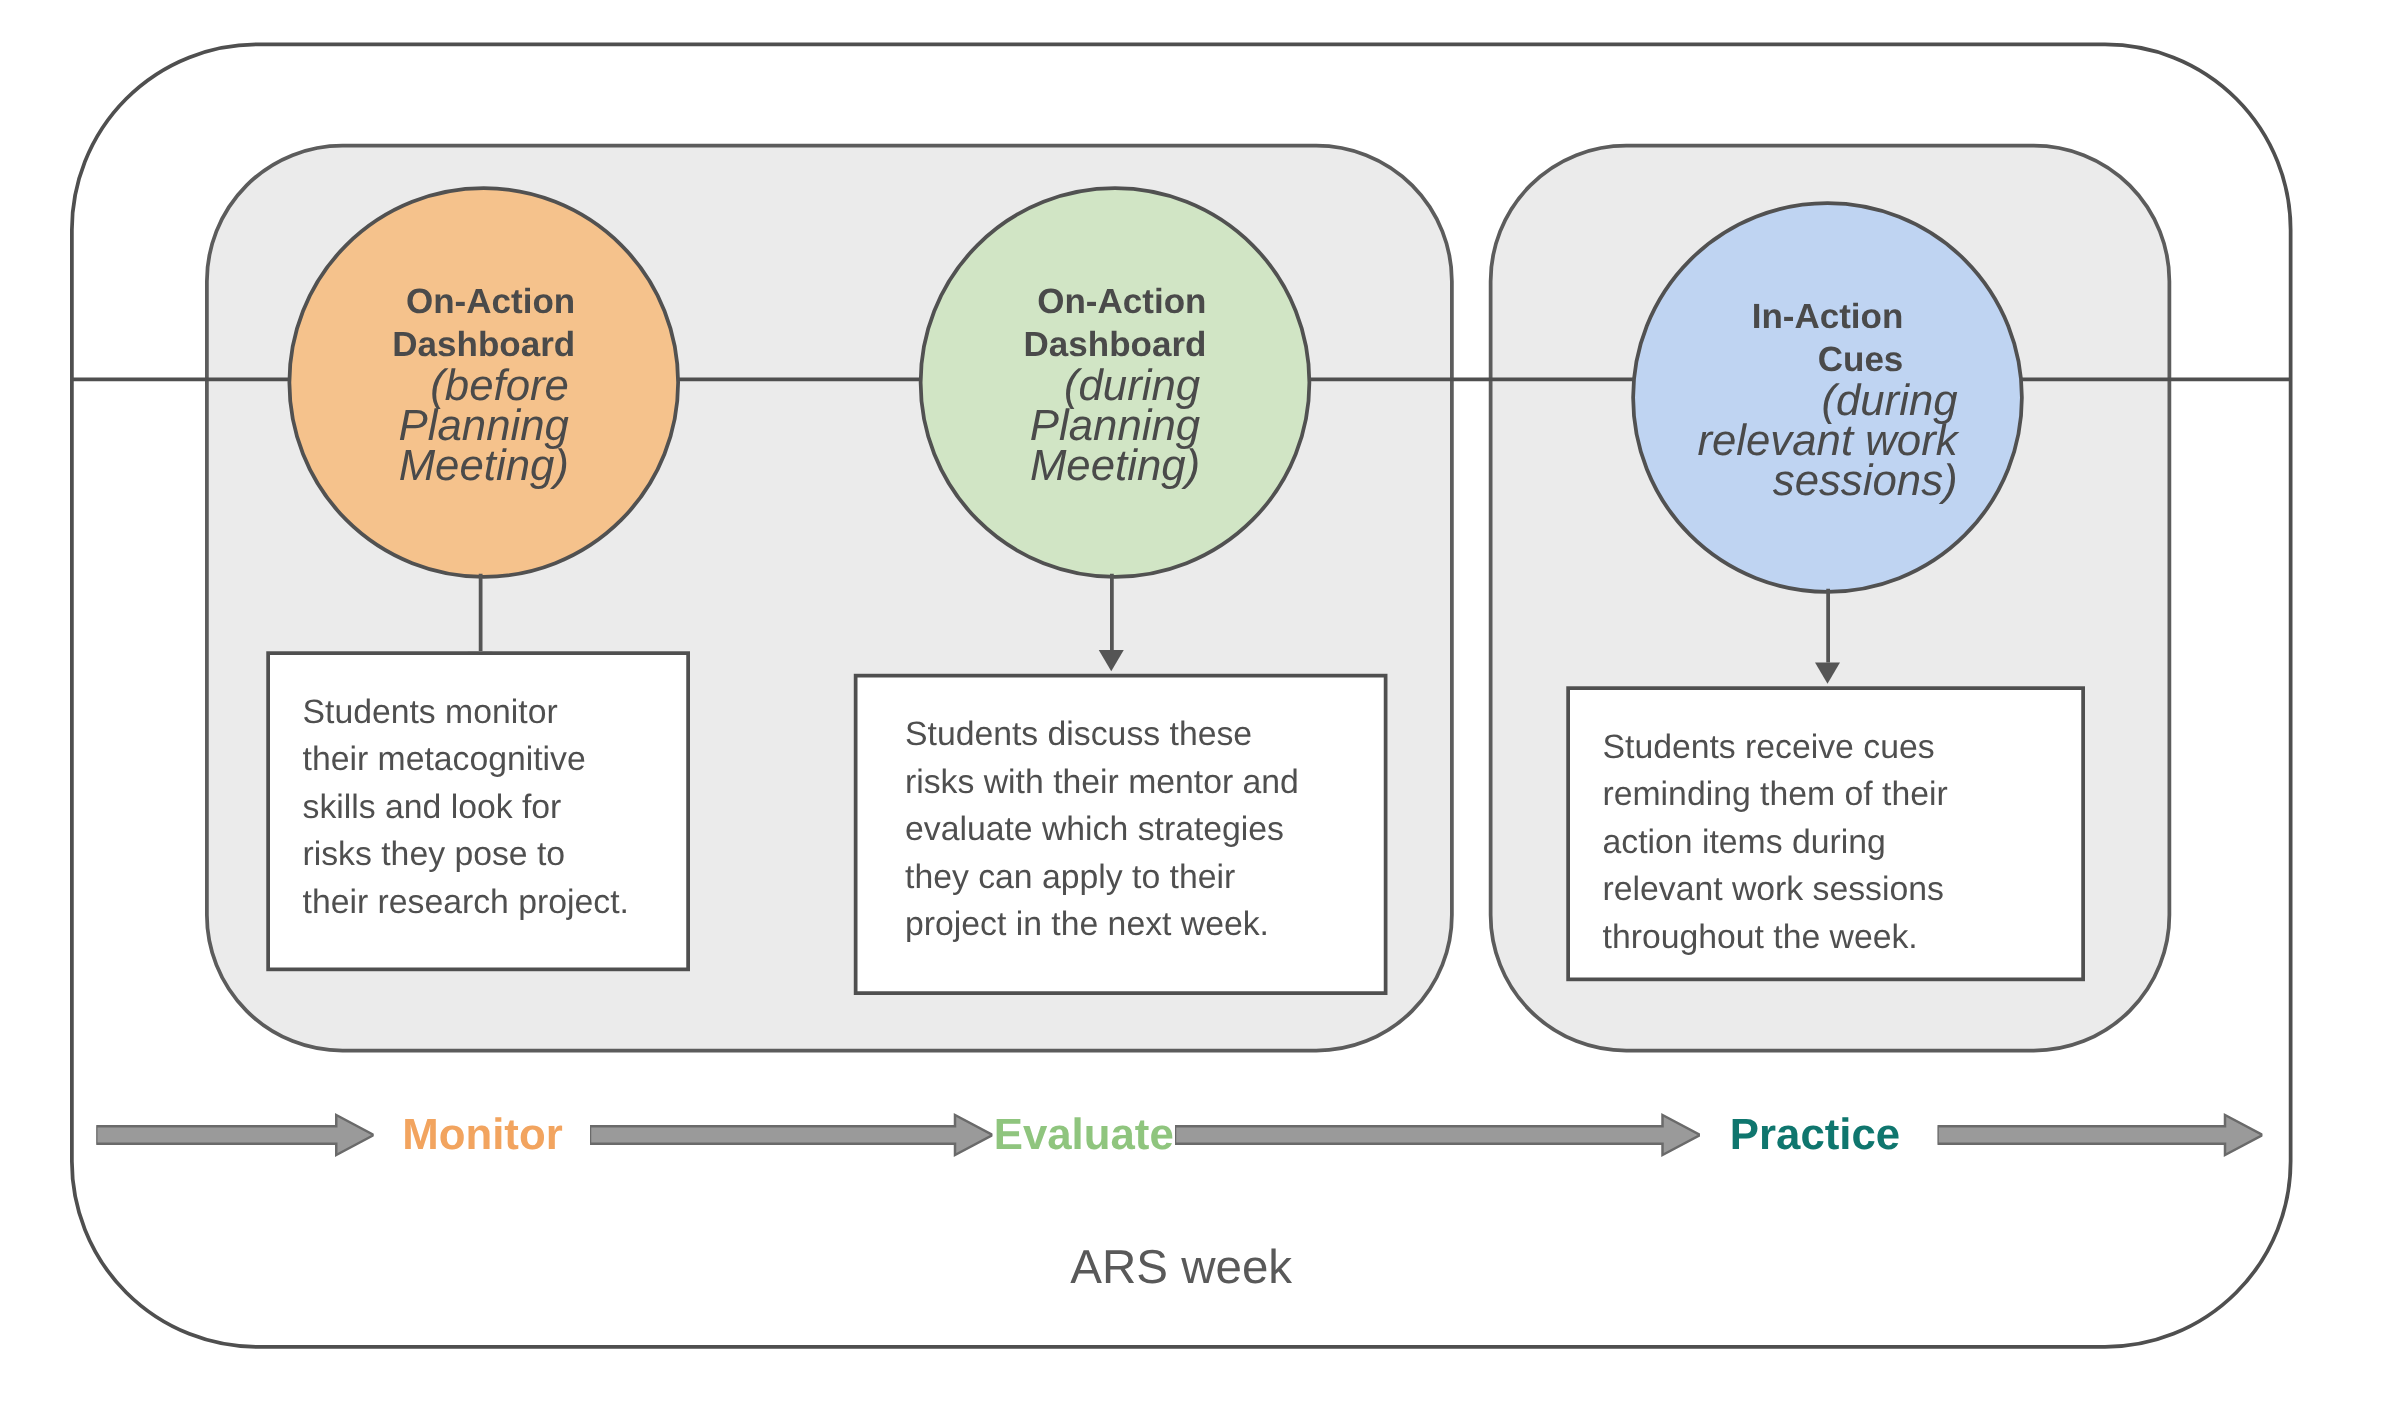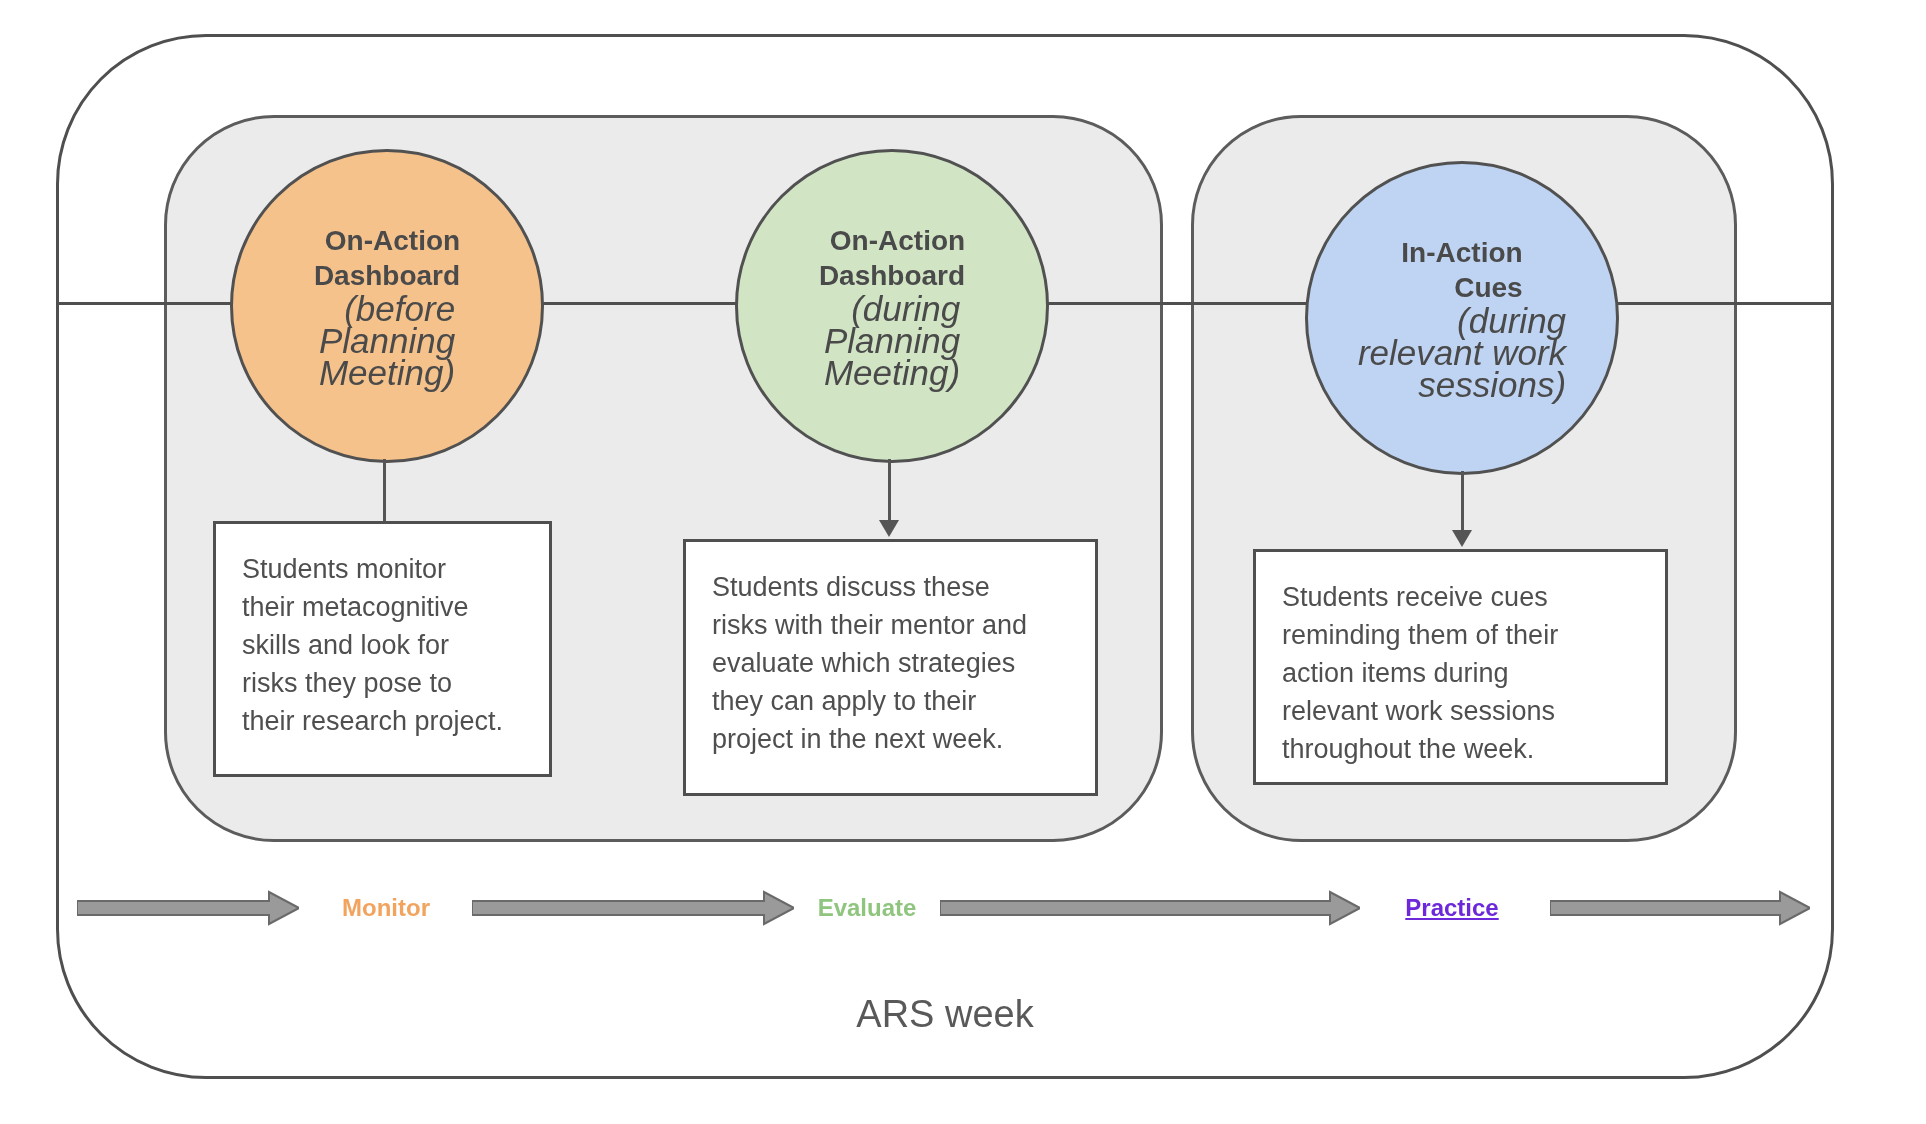--- a/index.html
+++ b/index.html
@@ -46,28 +46,28 @@
   .v1{left:374px;top:459px;}  .v1 .stem{height:62px;} .v1 .head{top:62px;}
   .v2{left:879px;top:459px;}  .v2 .stem{height:61px;} .v2 .head{top:61px;}
   .v3{left:1452px;top:471px;} .v3 .stem{height:59px;} .v3 .head{top:59px;}
   
   .tbox{
     position:absolute;background:#ffffff;border:3px solid #4F4F4F;z-index:3;
     color:#4F4F4F;font-size:27px;line-height:38px;
   }
   .tbox .bt{white-space:pre-line;padding:26px 8px 0 26px;display:block;}
   .b1{left:213px;top:521px;width:333px;height:250px;}
-  .b2{left:683px;top:539px;width:409px;height:251px;}
+  .b2{left:683px;top:539px;width:409px;height:251px;padding-left:12px;}
   .b3{left:1253px;top:549px;width:409px;height:230px;}
   
   .flowarrow{position:absolute;top:890px;height:36px;z-index:2;}
   .fa1{left:77px;}  .fa2{left:472px;} .fa3{left:940px;} .fa4{left:1550px;}
   .flowlabel{
     position:absolute;top:889px;width:200px;text-align:center;
-    font-weight:bold;font-size:24px;line-height:38px;z-index:2;
+    font-weight:bold;font-size:35px;line-height:38px;z-index:2;
   }
   .fl1{left:286px;} .fl2{left:767px;} .fl3{left:1352px;}
   
   .arstitle{
     position:absolute;left:795px;top:993px;width:300px;text-align:center;
     font-size:38px;color:#595959;z-index:2;
   }
 </style>
 </head>
 <body>
@@ -143,21 +143,21 @@
   <div class="flowlabel fl1" style="color: rgb(242, 164, 95);">Monitor</div>
 
   <svg class="flowarrow fa2" width="322" height="36">
     <polygon points="0,11 292,11 292,2 322,18 292,34 292,25 0,25" stroke-width="2" fill="#9A9A9A" stroke="#6A6A6A"></polygon>
   </svg>
   <div class="flowlabel fl2" style="color: rgb(143, 197, 126);">Evaluate</div>
 
   <svg class="flowarrow fa3" width="420" height="36">
     <polygon points="0,11 390,11 390,2 420,18 390,34 390,25 0,25" stroke-width="2" fill="#9A9A9A" stroke="#6A6A6A"></polygon>
   </svg>
-  <div class="flowlabel fl3" style="color: #6d28d9; text-decoration: underline;">Practice</div>
+  <div class="flowlabel fl3" style="color: #0f766e;">Practice</div>
 
   <svg class="flowarrow fa4" width="260" height="36">
     <polygon points="0,11 230,11 230,2 260,18 230,34 230,25 0,25" stroke-width="2" fill="#9A9A9A" stroke="#6A6A6A"></polygon>
   </svg>
 
   <div class="arstitle">ARS week</div>
 
 </div>
 
 </body></html>

